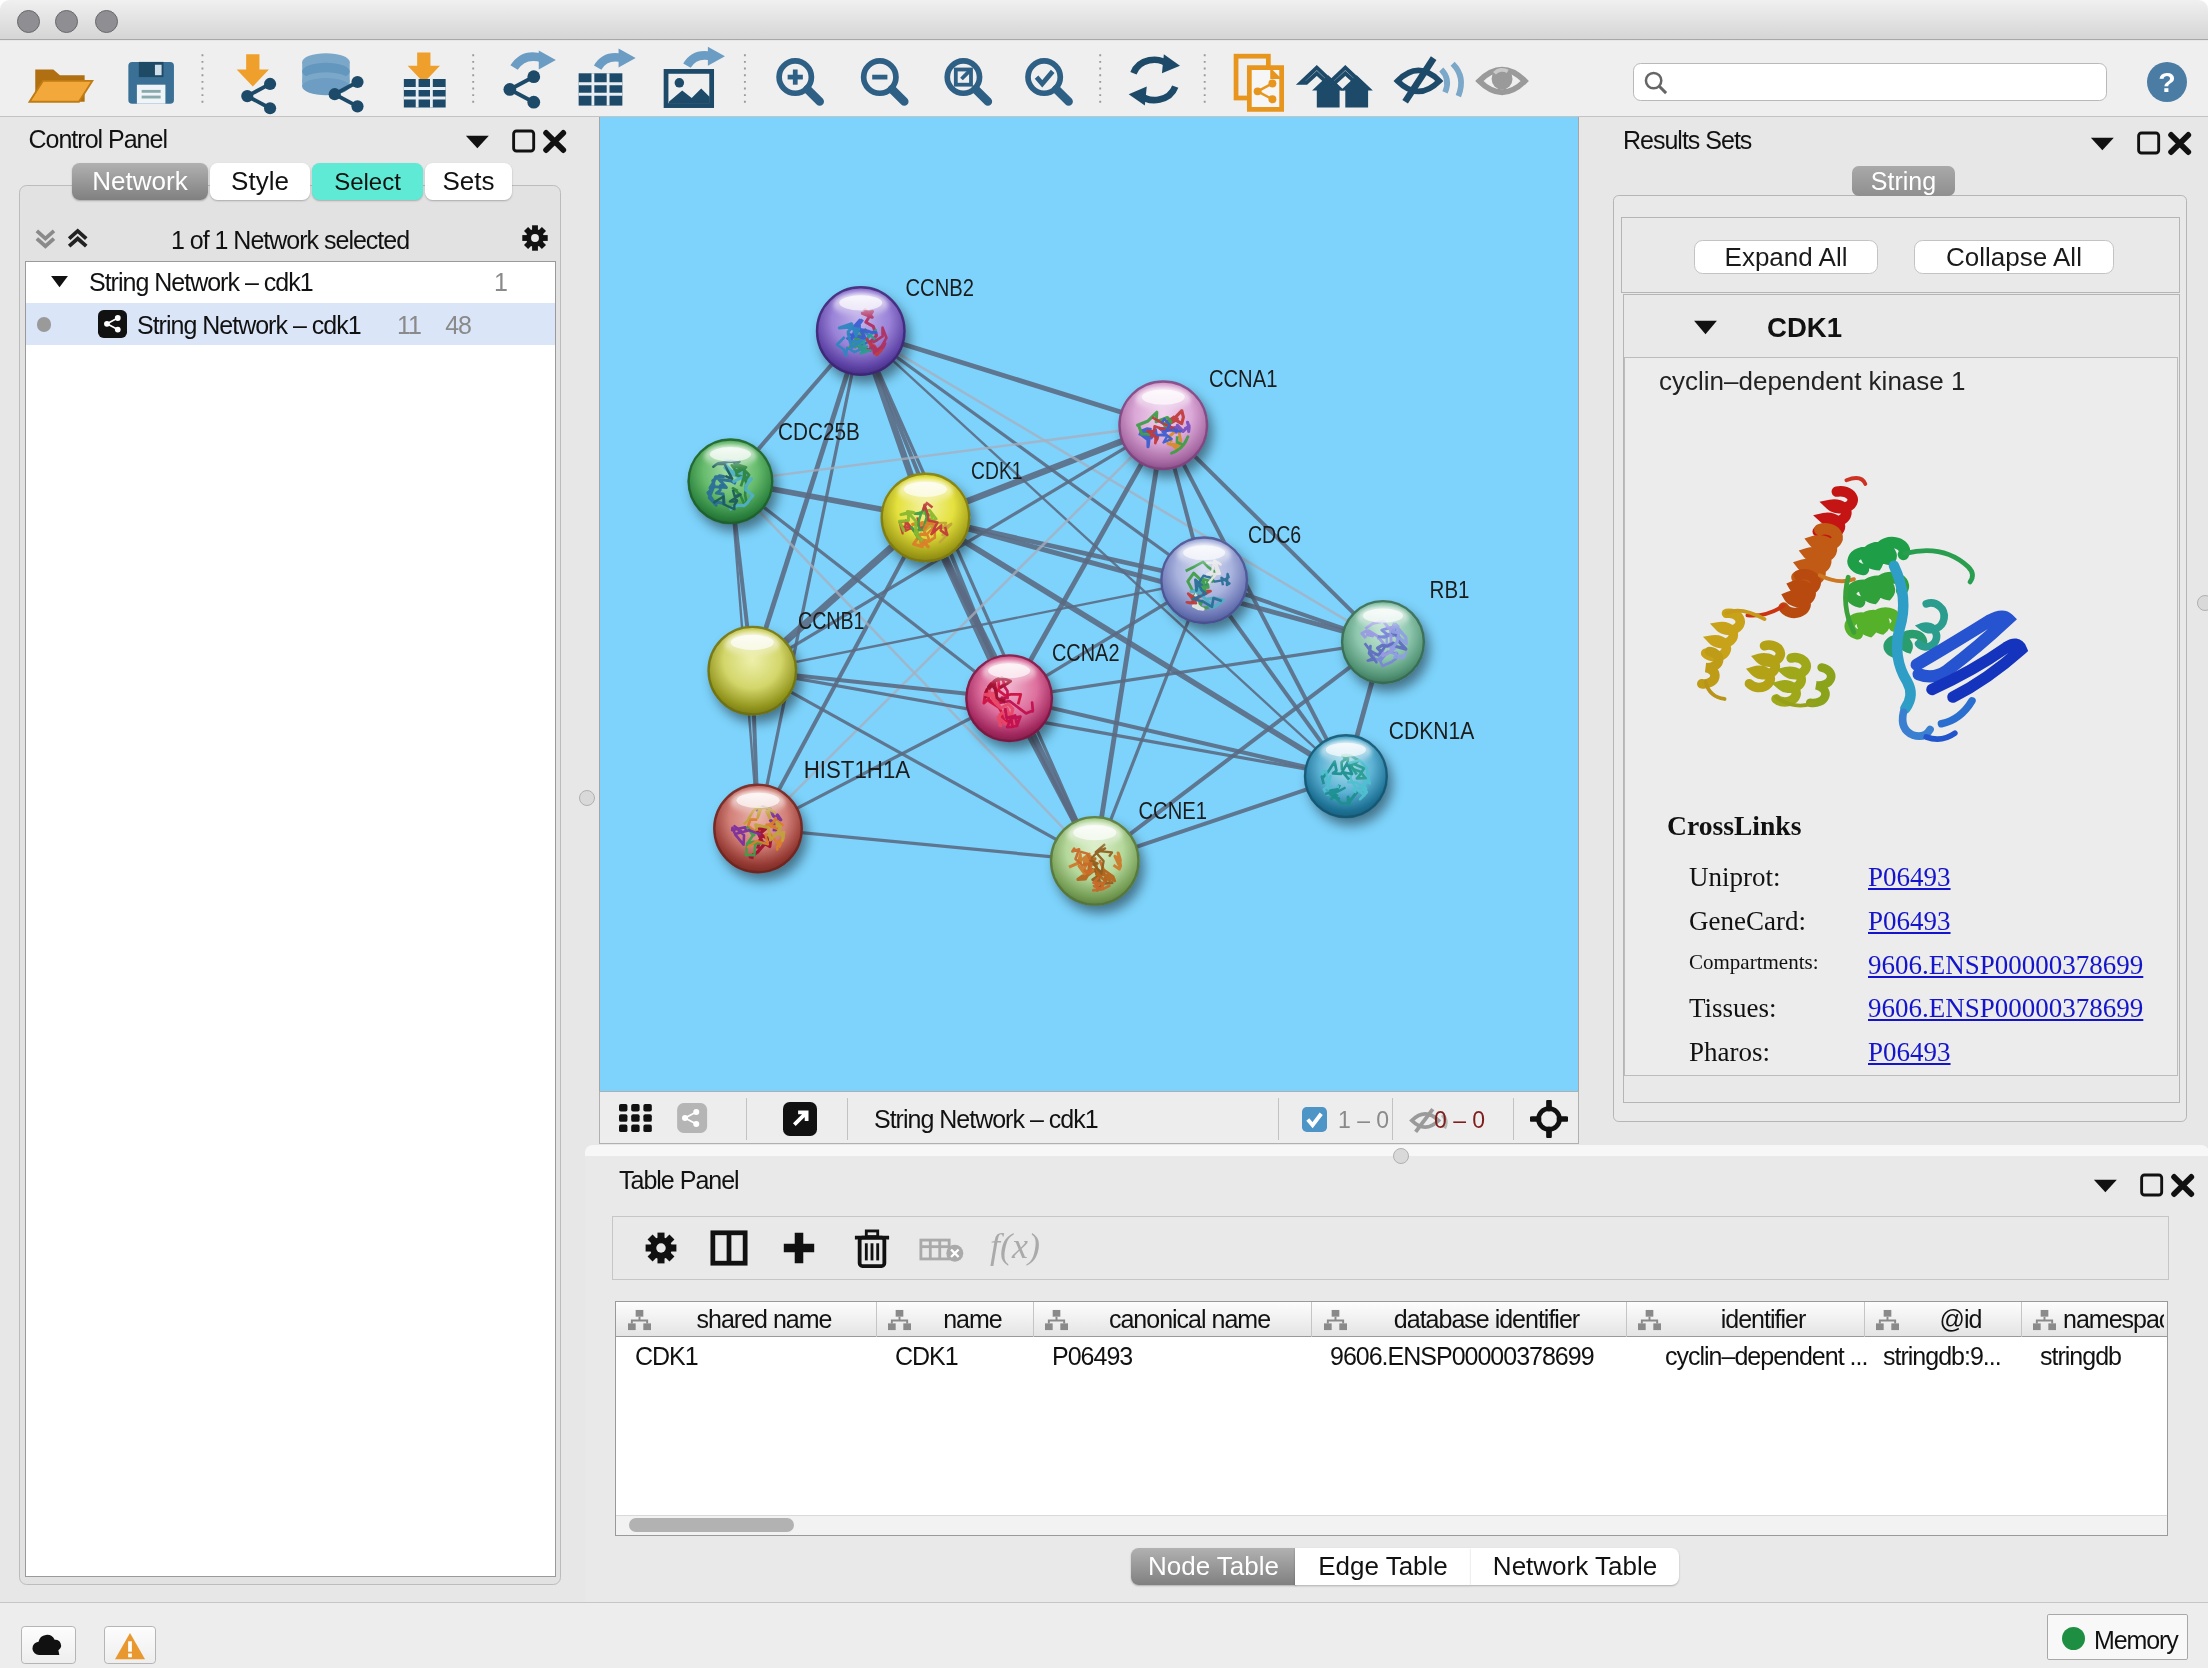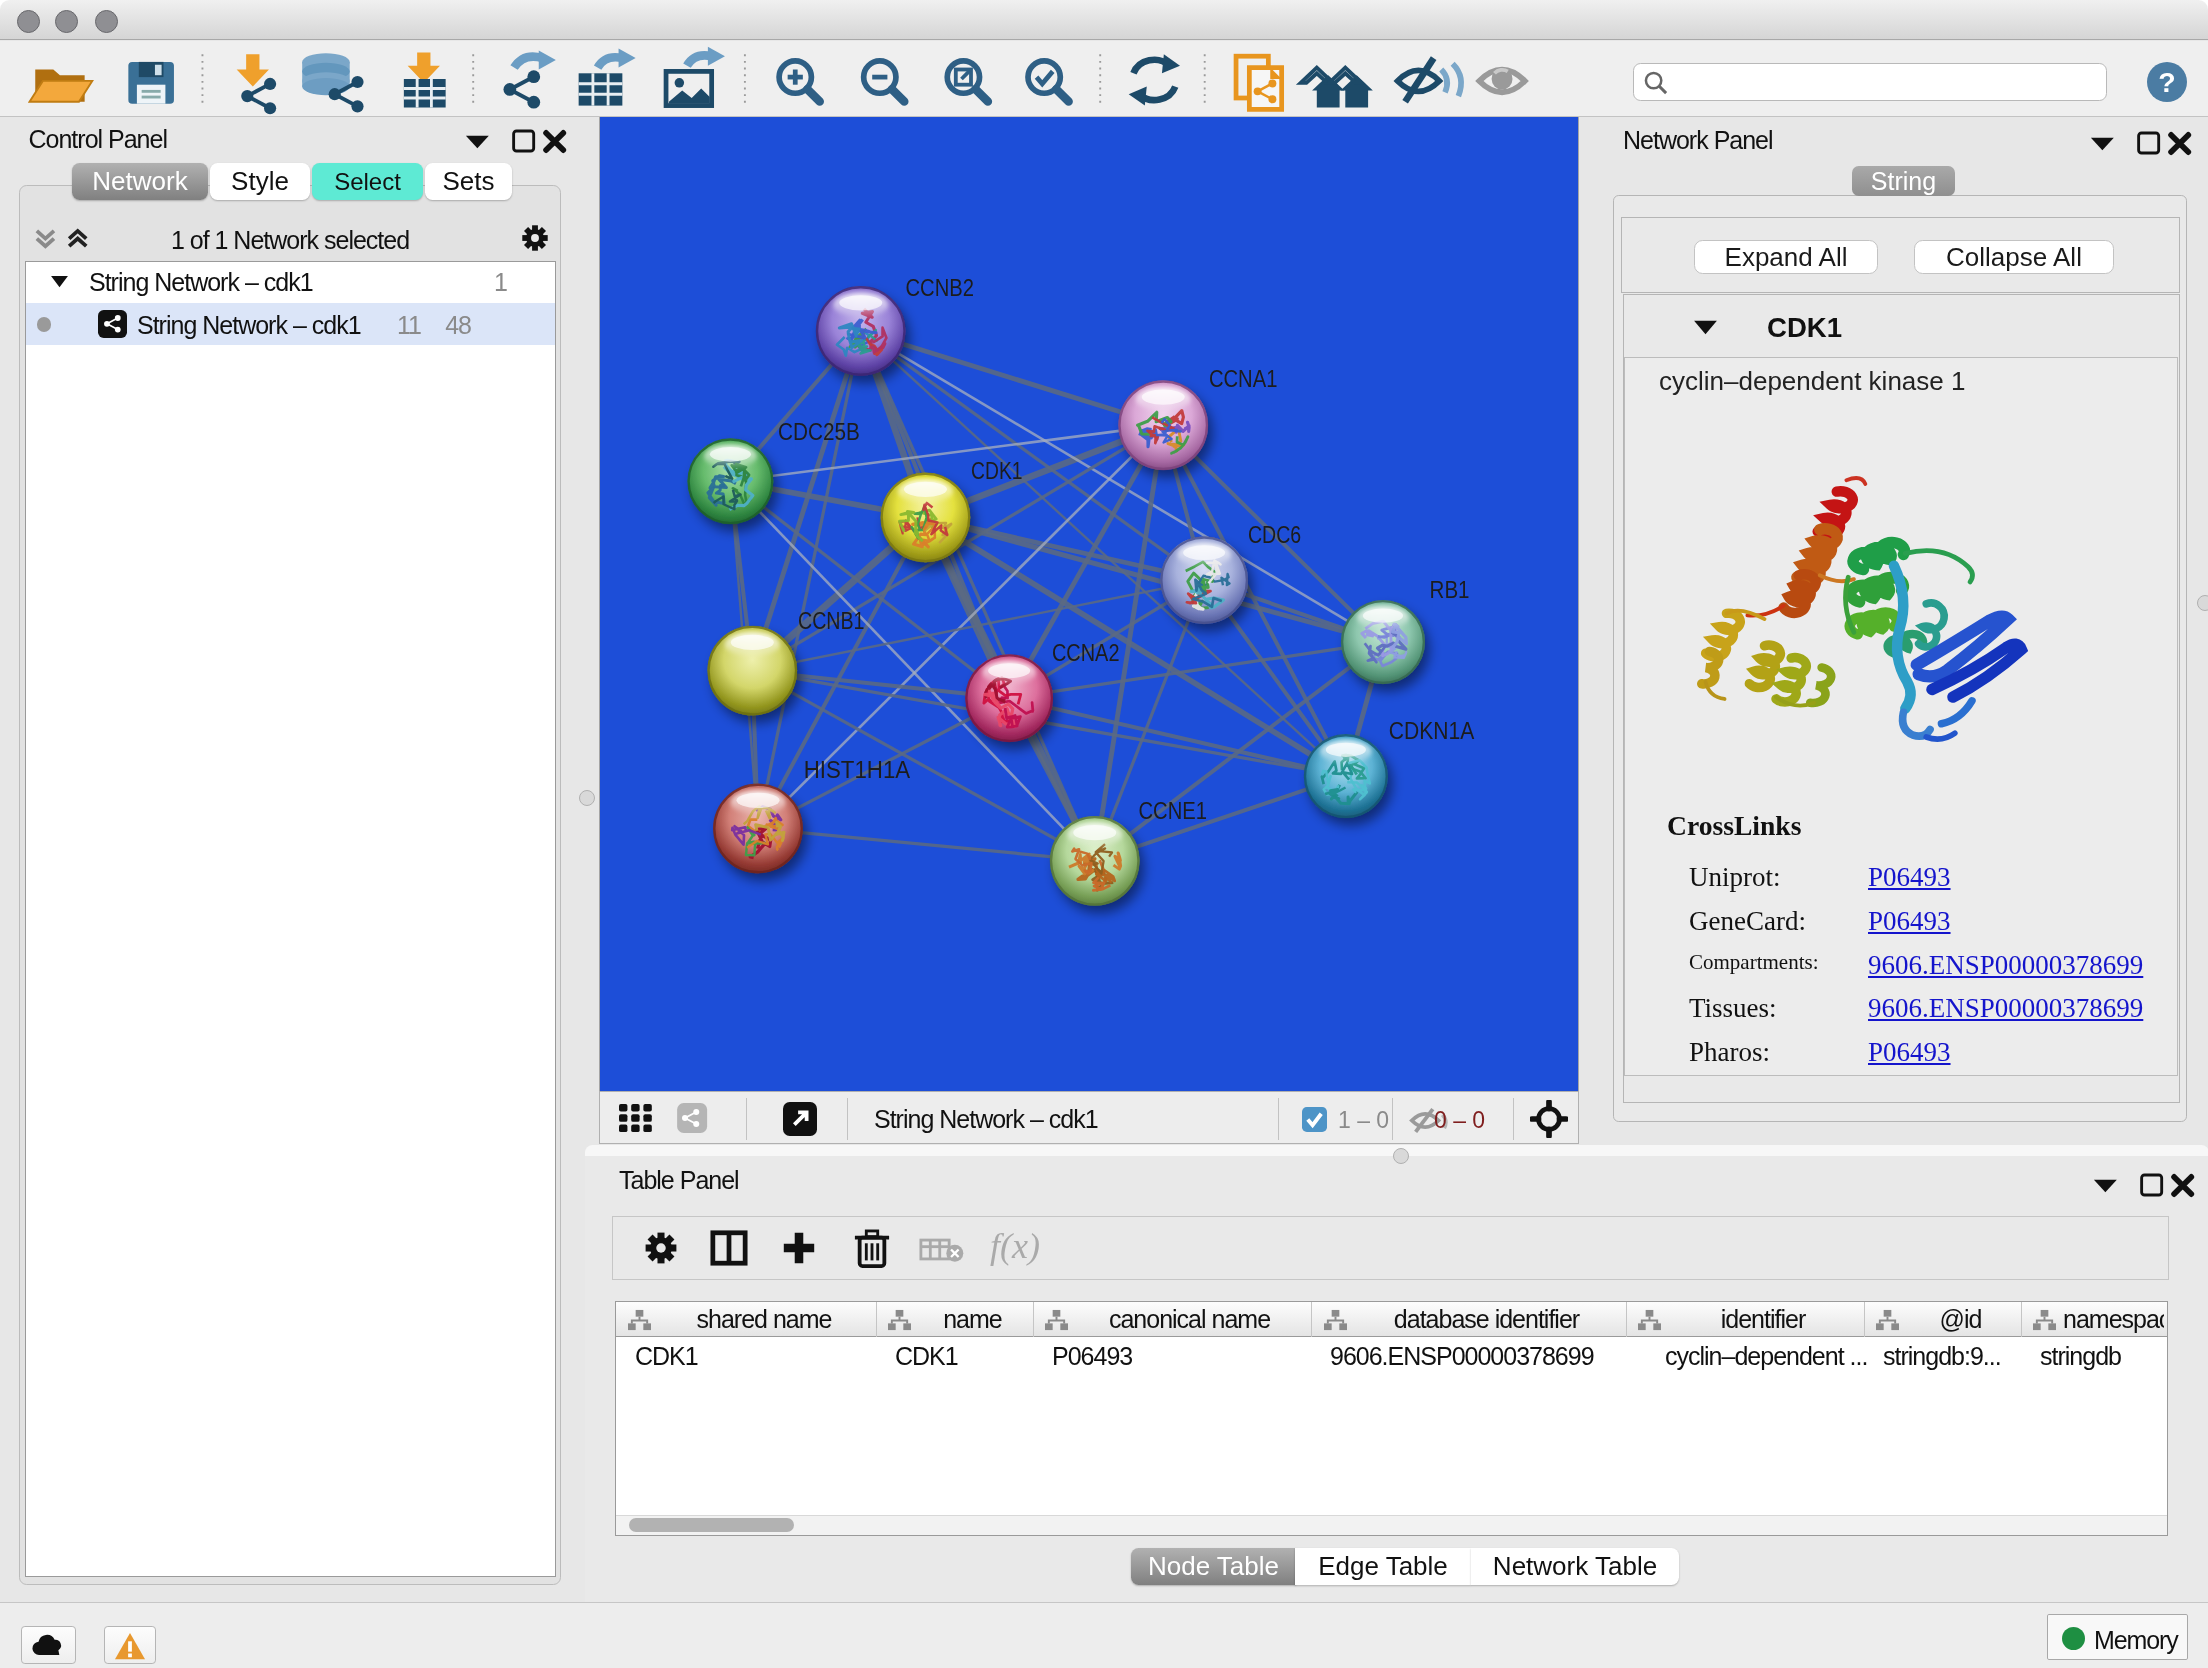--- a/index.html
+++ b/index.html
@@ -187,21 +187,21 @@
         <line x1="9.42" y1="14.5" x2="20.82" y2="20.58" stroke="#fff" stroke-width="1.9000000000000001"></line>
         <circle cx="9.42" cy="14.5" r="3.04" fill="#fff"></circle>
         <circle cx="20.82" cy="8.42" r="3.04" fill="#fff"></circle>
         <circle cx="20.82" cy="20.58" r="3.04" fill="#fff"></circle>
       </svg>
       <div class="abs t26" style="left:111px;top:7.6px;">String Network – cdk1</div>
       <div class="abs t26" style="left:361px;top:7.6px;width:34px;text-align:right;color:#8a8a8a;">11</div>
       <div class="abs t26" style="left:411px;top:7.6px;width:34px;text-align:right;color:#8a8a8a;">48</div>
     </div>
   </div>
-<div class="abs" style="left:599px;top:117px;width:980px;height:974px;background:#1d4ed8;border-left:1px solid #a5a5a5;border-right:1px solid #a5a5a5;">
+<div class="abs" style="left:599px;top:117px;width:980px;height:974px;background:#7dd3fc;border-left:1px solid #a5a5a5;border-right:1px solid #a5a5a5;">
     <svg width="980" height="975" viewBox="0 0 1030 1025">
       <defs>
         <radialGradient id="gCCNB2" cx="0.5" cy="0.38" r="0.66">
           <stop offset="0%" stop-color="#c3b4ec"></stop>
           <stop offset="48%" stop-color="#9a83d8"></stop>
           <stop offset="80%" stop-color="#5d42a5"></stop>
           <stop offset="100%" stop-color="#3a2470"></stop>
         </radialGradient>
         <radialGradient id="gCCNA1" cx="0.5" cy="0.38" r="0.66">
           <stop offset="0%" stop-color="#f0d4ee"></stop>
@@ -549,21 +549,21 @@
     <svg class="abs" style="left:930px;top:7.6px;" width="38" height="38" viewBox="0 0 40 40">
       <circle cx="20" cy="20" r="11" fill="none" stroke="#111" stroke-width="5"></circle>
       <g stroke="#111" stroke-width="6" stroke-linecap="round">
         <line x1="20" y1="2" x2="20" y2="9"></line>
         <line x1="20" y1="31" x2="20" y2="38"></line>
         <line x1="2" y1="20" x2="9" y2="20"></line>
         <line x1="31" y1="20" x2="38" y2="20"></line>
       </g>
     </svg>
   </div>
-<div class="abs t26" style="left:1623px;top:126px;">Network Panel</div>
+<div class="abs t26" style="left:1623px;top:126px;">Results Sets</div>
 <svg class="abs" style="left:2089px;top:131px;" width="105" height="25" viewBox="0 0 110 26">
     <path d="M2 7 l24 0 l-12 13 z" fill="#111"></path>
     <rect x="52" y="2" width="21" height="21" rx="3" fill="none" stroke="#111" stroke-width="3"></rect>
     <path d="M86 4 l18 18 M104 4 l-18 18" stroke="#111" stroke-width="6" stroke-linecap="round"></path>
   </svg>
 <div class="abs" style="left:1613px;top:195px;width:574px;height:927px;background:#e9e9e9;border:1px solid #b5b5b5;border-radius:5.7px;"></div>
 <div class="abs" style="left:1852px;top:166px;width:103px;height:30px;background:linear-gradient(#a9a9a9,#8f8f8f);border-radius:6.7px;color:#fff;font-size:25px;text-align:center;line-height:30px;">String</div>
 <div class="abs" style="left:1621px;top:217px;width:559px;height:76px;background:#e9e9e9;border:1px solid #b5b5b5;"></div>
 <div class="abs" style="left:1694px;top:240px;width:184px;height:34px;background:#fff;border:1px solid #c3c3c3;border-radius:8.6px;font-size:26px;color:#1a1a1a;text-align:center;line-height:32px;">Expand All</div>
 <div class="abs" style="left:1914px;top:240px;width:200px;height:34px;background:#fff;border:1px solid #c3c3c3;border-radius:8.6px;font-size:26px;color:#1a1a1a;text-align:center;line-height:32px;">Collapse All</div>

